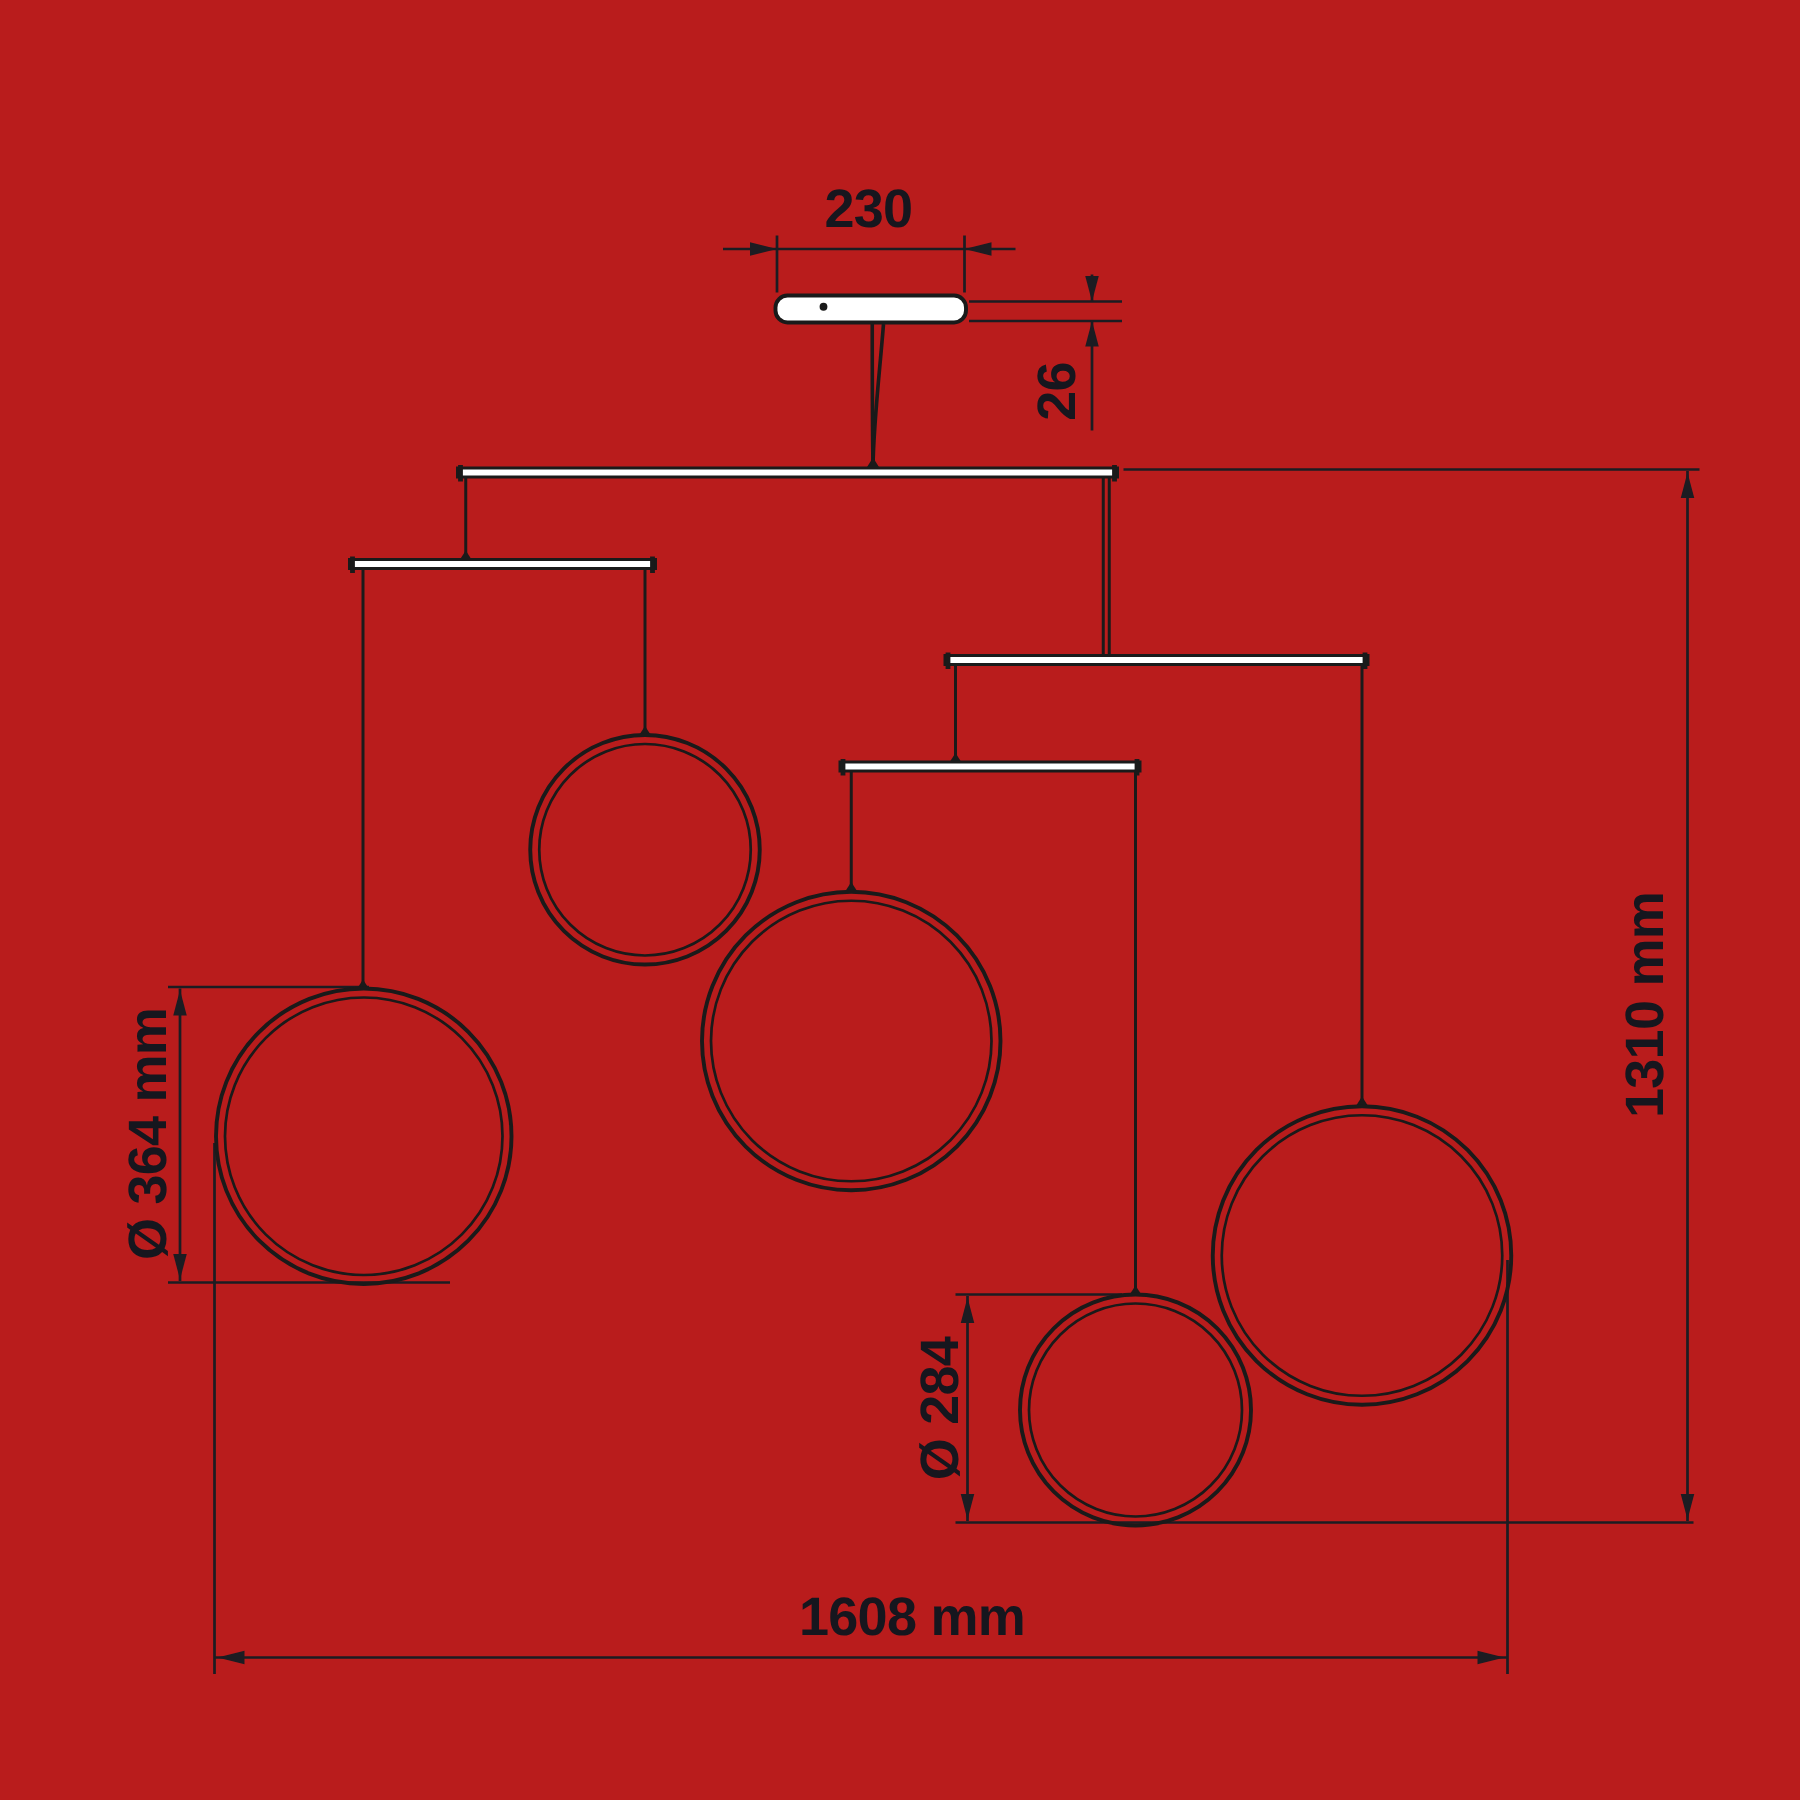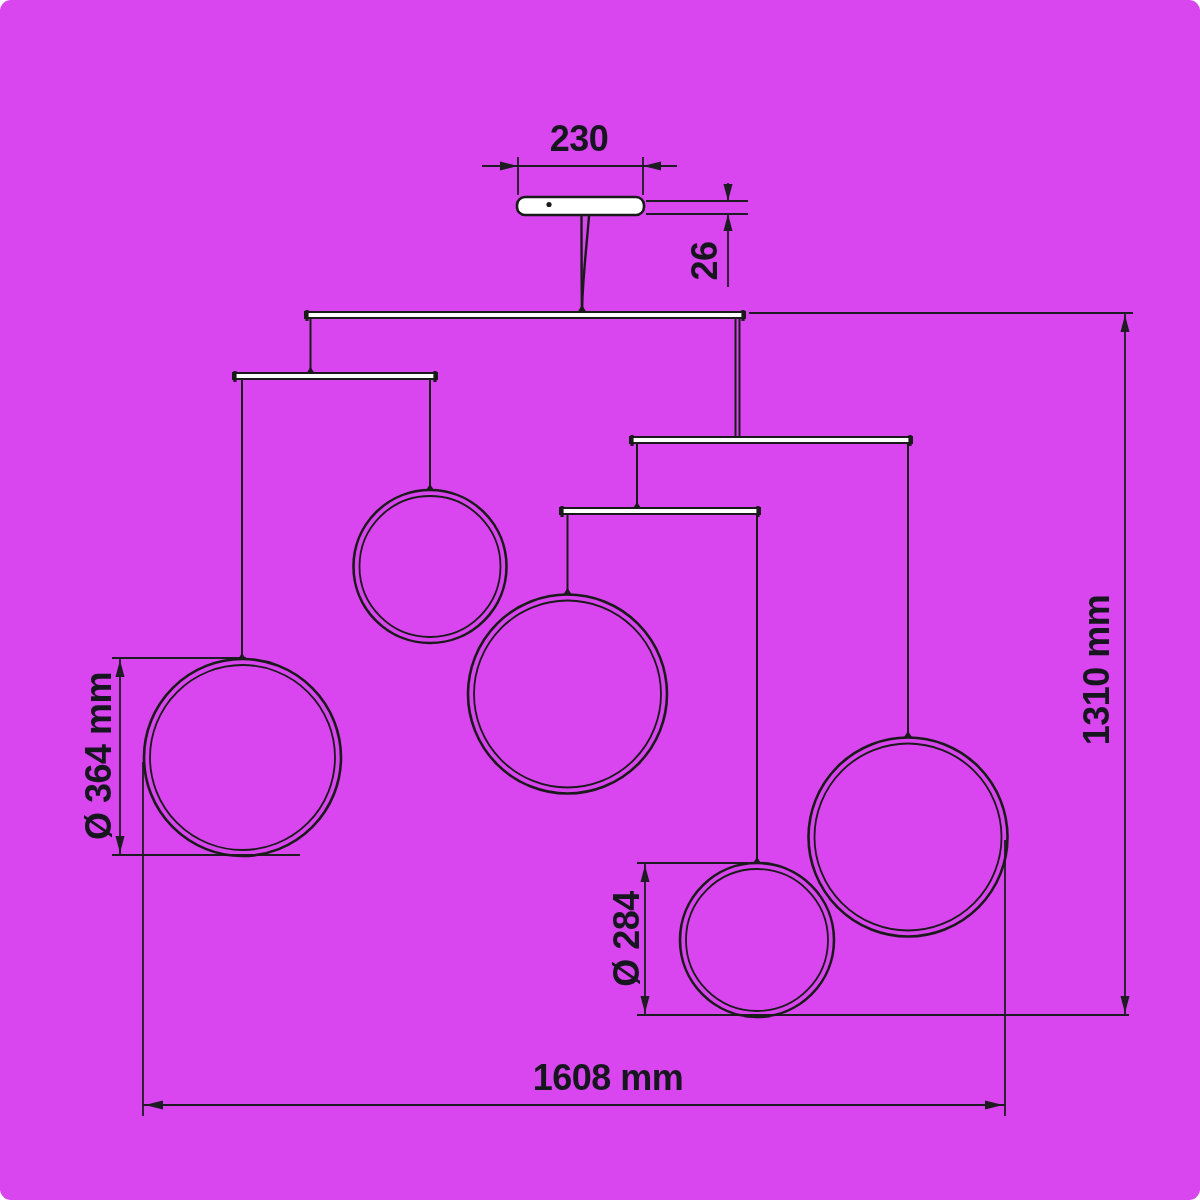--- a/index.html
+++ b/index.html
@@ -4,23 +4,22 @@
 <style>
   html, body {
     margin: 0;
     padding: 0;
     background: #ffffff;
   }
   .stage {
     position: relative;
     width: 1200px;
     height: 1200px;
-    background: #d946ef;
+    background: #b91c1c;
     overflow: hidden;
-    border-radius: 11px;
   }
   svg { display: block; }
   
   .wire   { stroke: #1a1a1a; stroke-width: 2;   fill: none; stroke-linecap: butt; }
   .cable  { stroke: #1a1a1a; stroke-width: 2.4; fill: none; }
   .bar    { fill: #ffffff; stroke: #1a1a1a; stroke-width: 2; }
   .cap    { stroke: #1a1a1a; stroke-width: 3.2; fill: none; }
   .ring-o { fill: none; stroke: #1a1a1a; stroke-width: 2.6; }
   .ring-i { fill: none; stroke: #1a1a1a; stroke-width: 1.8; }
   .canopy { fill: #ffffff; stroke: #1a1a1a; stroke-width: 2.6; }

